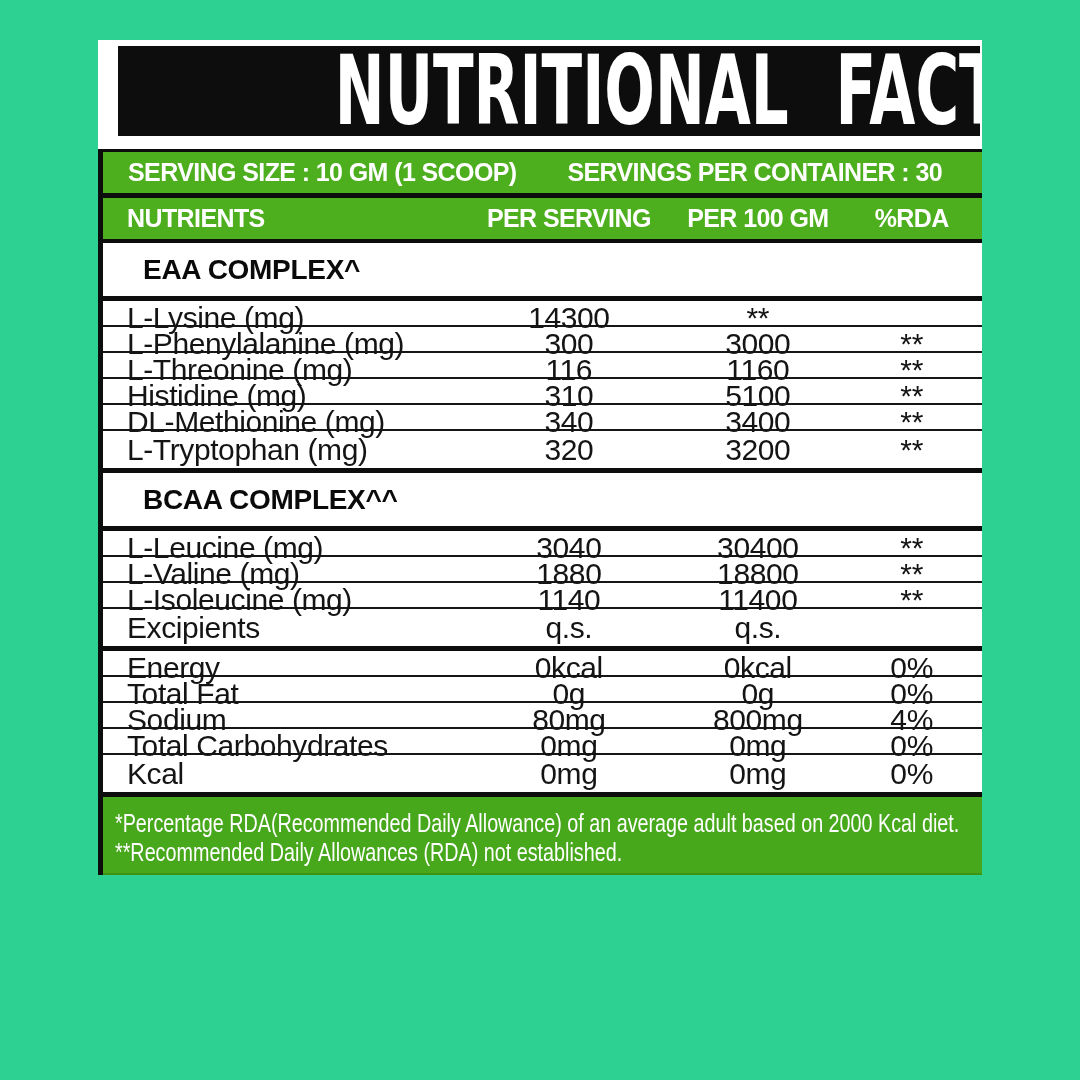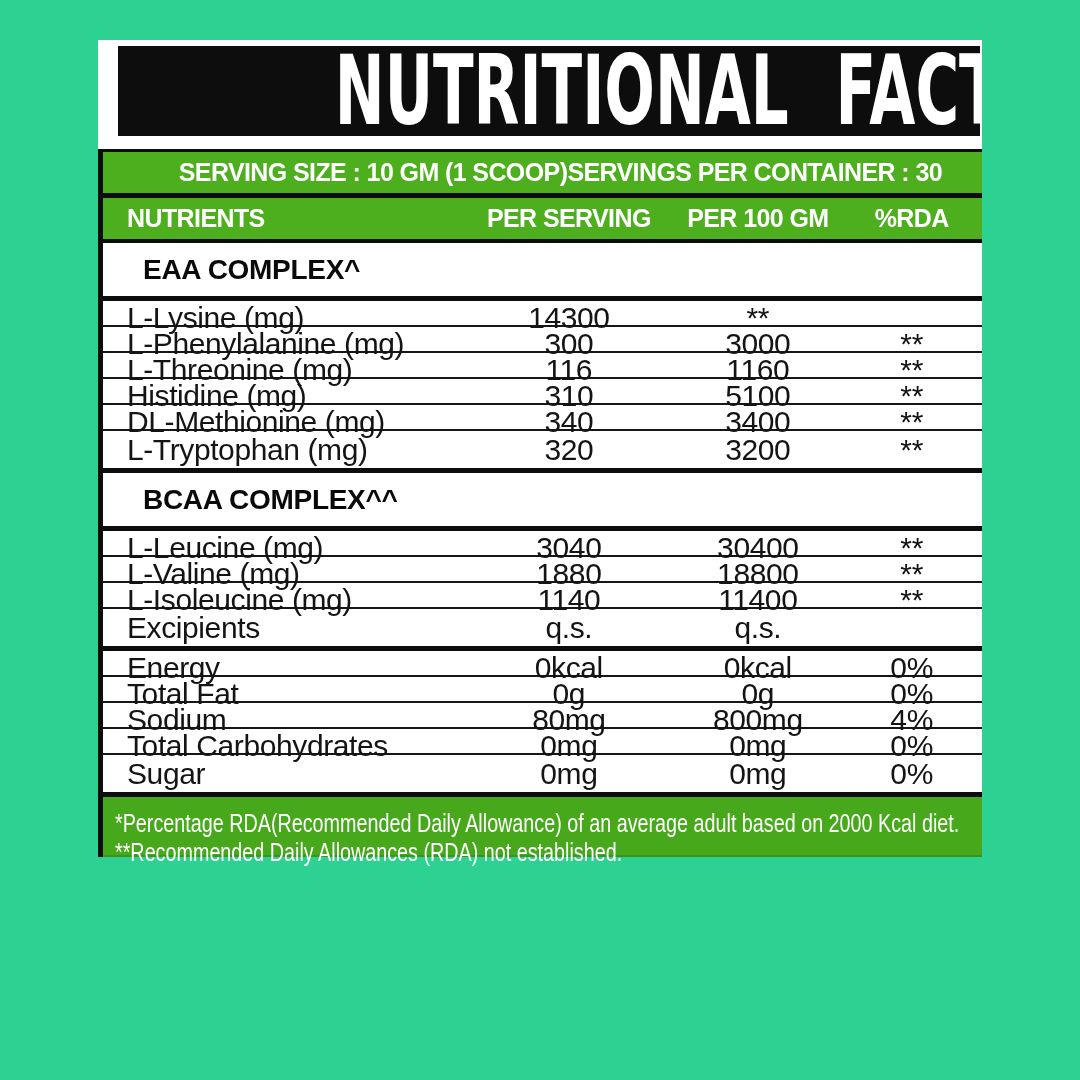--- a/index.html
+++ b/index.html
@@ -29,21 +29,21 @@
     transform:scaleX(0.62); transform-origin:center;
   }
   .box{
     border-left:5px solid var(--black);
     border-top:3px solid var(--black);
   }
   .bar{
     background:var(--bar-green); color:var(--white); font-weight:bold;
   }
   .serving-bar{
-    height:46px; display:flex; align-items:center; justify-content:flex-end;
+    height:46px; display:flex; align-items:center; justify-content:space-between;
     padding:0 40px 0 25px; font-size:25px; letter-spacing:-0.6px;
     border-bottom:5px solid var(--black); white-space:nowrap;
   }
   .grid{
     display:grid; grid-template-columns:41% 24% 19% 16%; align-items:center;
   }
   .header-bar{
     height:45px; font-size:25px; letter-spacing:-0.6px;
     border-bottom:4px solid var(--black);
   }
@@ -55,21 +55,21 @@
     font-weight:bold; font-size:28px; letter-spacing:-0.3px;
     border-bottom:5px solid var(--black);
   }
   .row{
     height:26px; background:var(--white); color:#141414;
     font-size:30px; letter-spacing:-0.4px;
     border-bottom:2px solid var(--line);
   }
   .row.thick{ height:42px; border-bottom:5px solid var(--black); }
   .footer{
-    background:var(--footer-green); height:60px;
+    background:var(--footer-green); height:78px;
     padding:12px 18px 0 12px; border-bottom:2px solid #3f9416;
   }
   .footnote{
     color:var(--white); font-size:25px; line-height:29px; white-space:nowrap;
     transform:scaleX(0.79); transform-origin:left center;
   }
 </style>
 </head>
 <body>
 
@@ -173,21 +173,21 @@
           <div class="c2">800mg</div>
           <div class="c3">4%</div>
         </div>
         <div class="row grid">
           <div class="c0">Total Carbohydrates</div>
           <div class="c1">0mg</div>
           <div class="c2">0mg</div>
           <div class="c3">0%</div>
         </div>
         <div class="row grid thick">
-          <div class="c0">Sugar</div>
+          <div class="c0">Kcal</div>
           <div class="c1">0mg</div>
           <div class="c2">0mg</div>
           <div class="c3">0%</div>
         </div>
       </div>
 
     <div class="footer">
       <div class="footnote">*Percentage RDA(Recommended Daily Allowance) of an average adult based on 2000 Kcal diet.</div>
       <div class="footnote">**Recommended Daily Allowances (RDA) not established.</div>
     </div>

